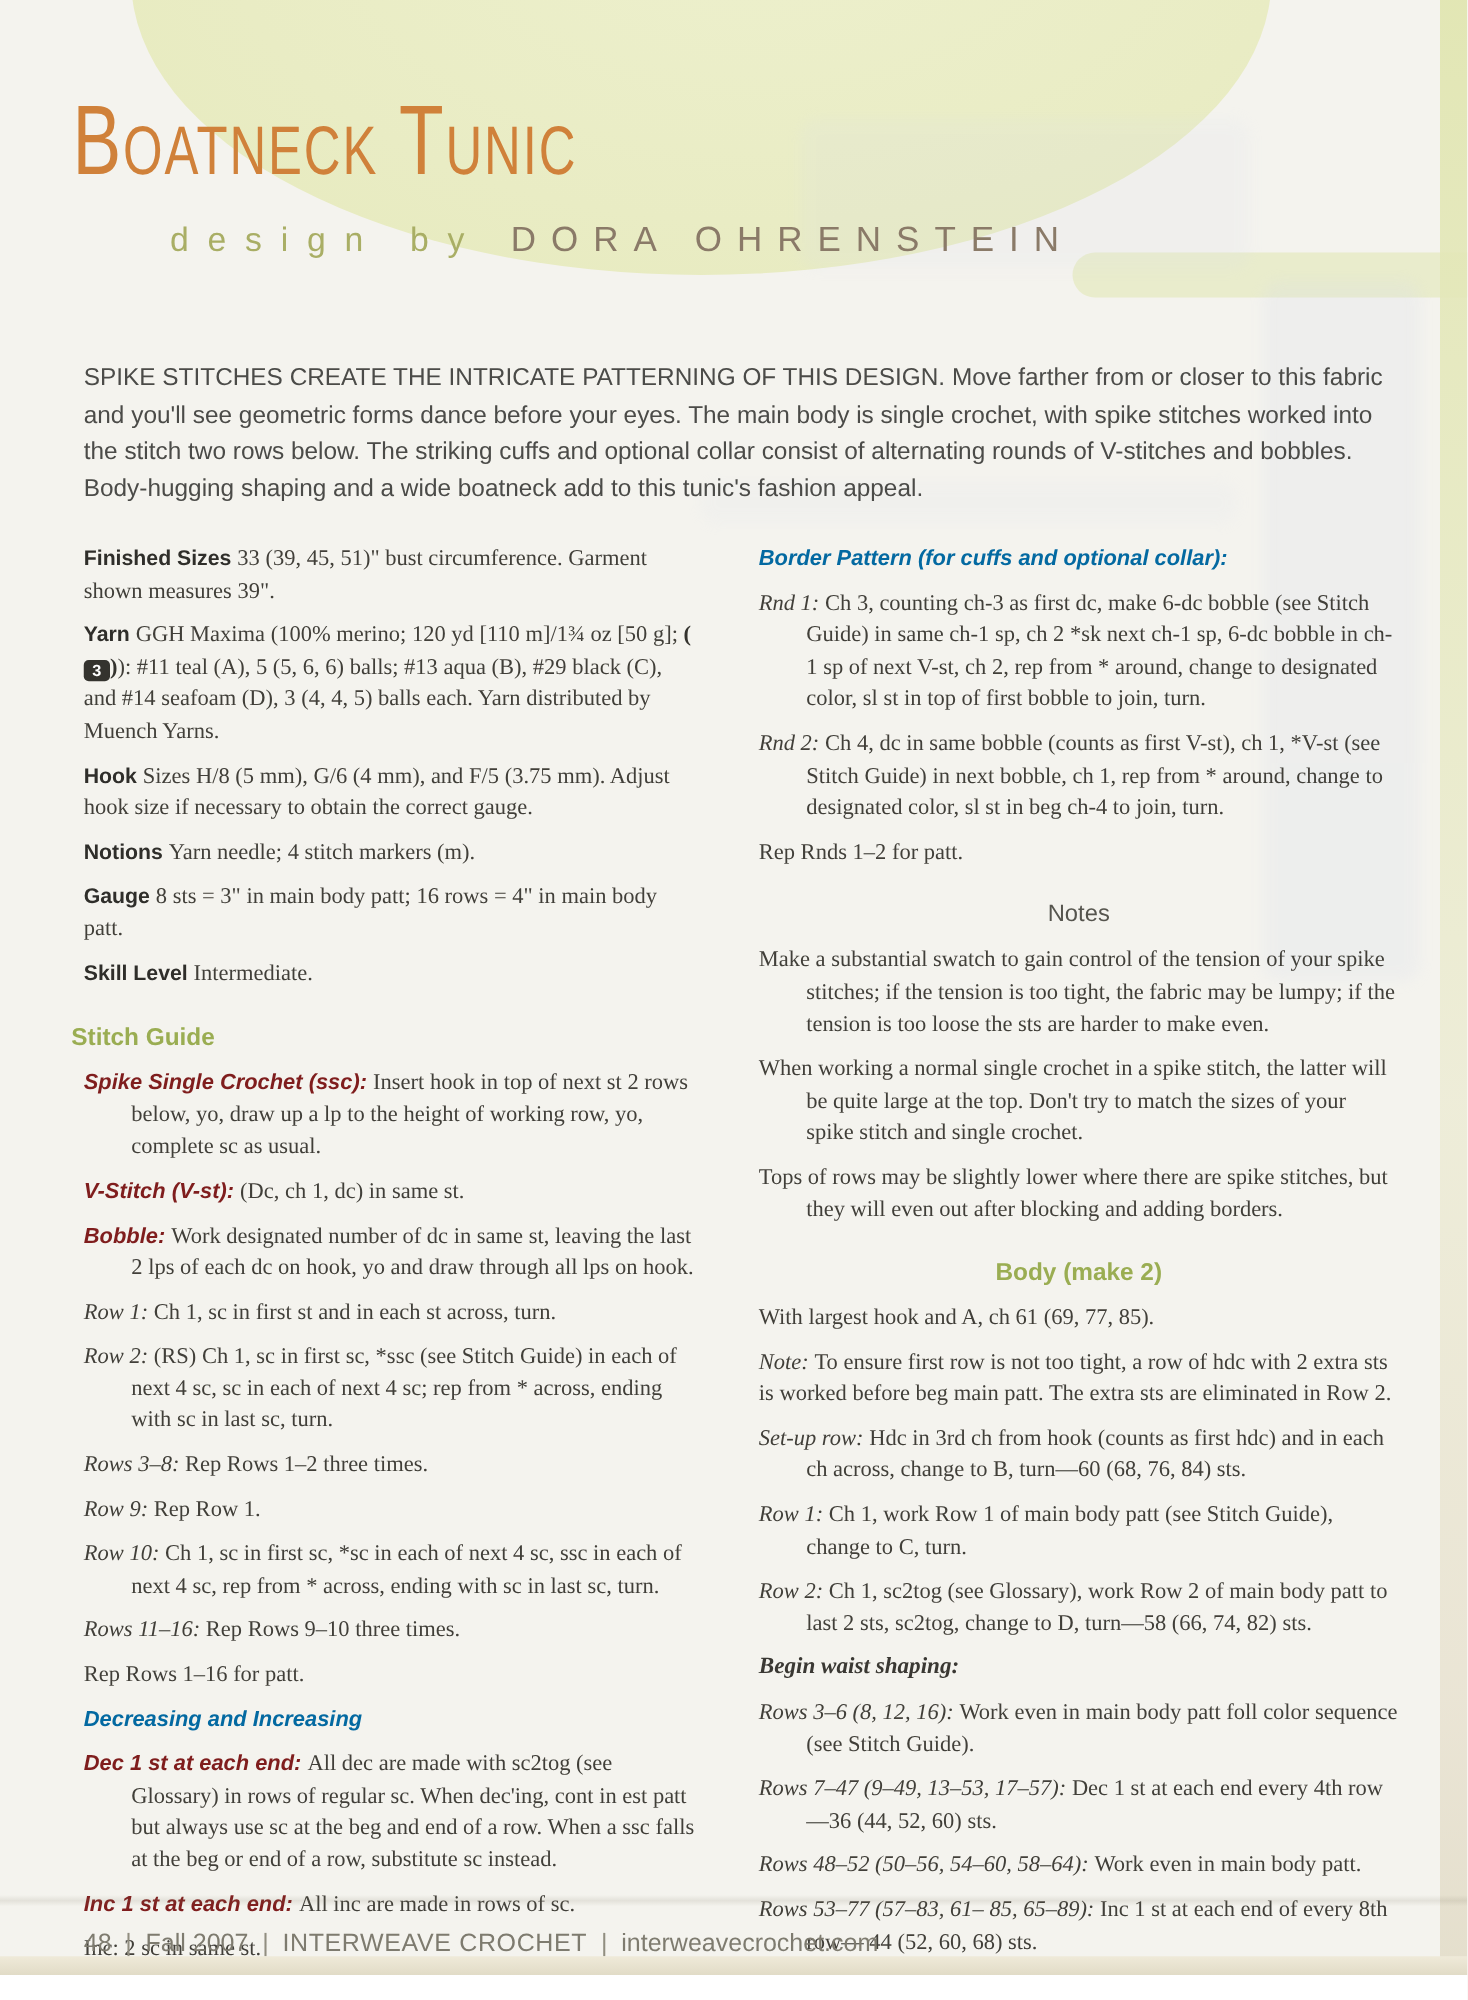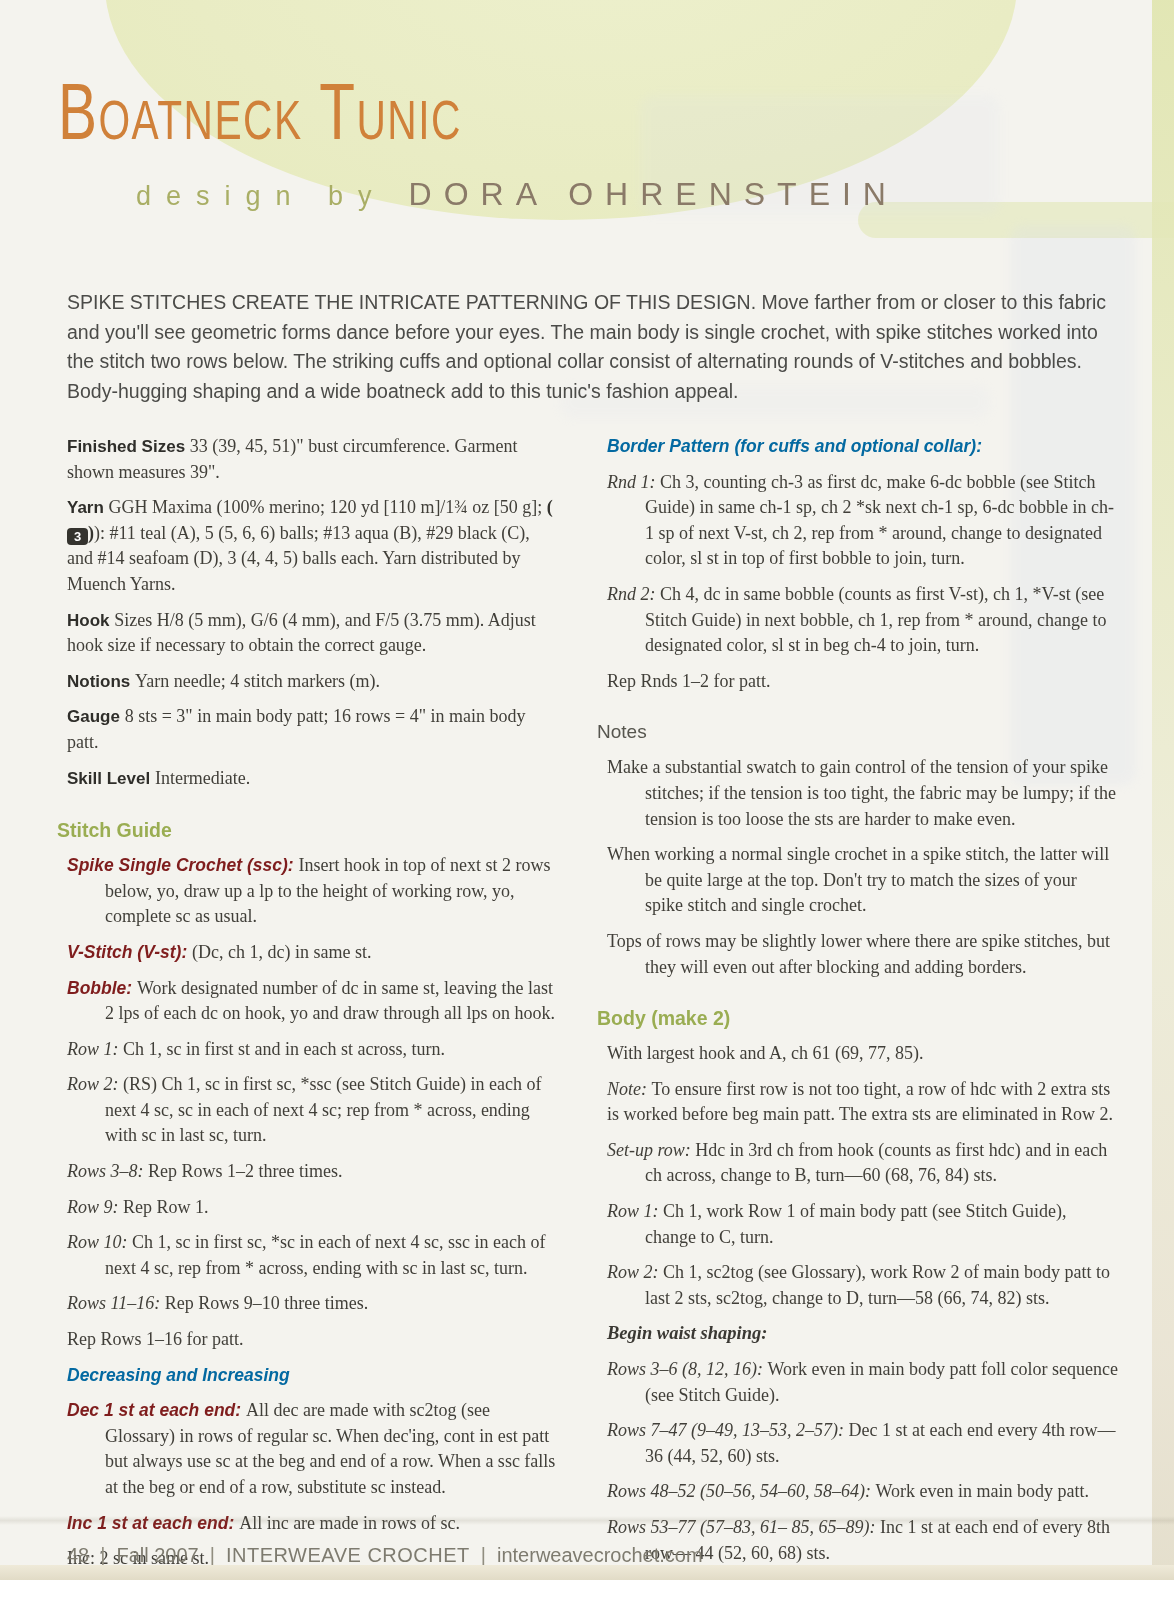--- a/index.html
+++ b/index.html
@@ -49,21 +49,21 @@
     transform:scaleX(.74);transform-origin:left top;
     white-space:nowrap;font-weight:normal;margin:0;
   }
   .byline{position:absolute;left:136px;top:176px;white-space:nowrap;margin:0;}
   .byline .prefix{
     font-family:"Liberation Sans",sans-serif;
     font-size:27px;letter-spacing:15px;color:#a9ae65;
   }
   .byline .designer{
     font-family:"Liberation Sans",sans-serif;
-    font-size:32px;letter-spacing:12px;color:#8a7a68;
+    font-size:28px;letter-spacing:12px;color:#8a7a68;
     margin-left:18px;
   }
 
   
   .intro{
     position:absolute;left:57px;top:278px;width:1052px;
     font-family:"Liberation Sans",sans-serif;
     font-size:19.5px;line-height:29.5px;color:#4b4b48;
   }
 
@@ -100,21 +100,21 @@
   }
   h3{margin:0;}
   .heading-green{
     font-family:"Liberation Sans",sans-serif;font-weight:bold;
     font-size:19.5px;line-height:26px;color:#9aad52;margin-bottom:3px;
   }
   .heading-gray{
     font-family:"Liberation Sans",sans-serif;font-weight:normal;
     font-size:19px;line-height:26px;color:#56554e;margin-bottom:3px;
   }
-  .gap-above{margin-top:25px;}
+  .gap-above{margin-top:25px;text-align:center;}
   .specs{margin-bottom:26px;}
 
   .yarn-badge{
     display:inline-block;min-width:17px;height:17px;padding:0 2px;
     background:#34332e;color:#ffffff;border-radius:4px;
     font-family:"Liberation Sans",sans-serif;font-size:13px;font-weight:bold;
     text-align:center;line-height:17px;vertical-align:-2px;
   }
   .badge-paren{font-weight:bold;color:#34332e;}
 
@@ -189,21 +189,21 @@
           <p class="plain hang">When working a normal single crochet in a spike stitch, the latter will be quite large at the top. Don't try to match the sizes of your spike stitch and single crochet.</p>
           <p class="plain hang">Tops of rows may be slightly lower where there are spike stitches, but they will even out after blocking and adding borders.</p>
           <h3 class="heading-green gap-above">Body (make 2)</h3>
           <p class="plain">With largest hook and A, ch 61 (69, 77, 85).</p>
           <p class="term-serif"><span class="term">Note: </span>To ensure first row is not too tight, a row of hdc with 2 extra sts is worked before beg main patt. The extra sts are eliminated in Row 2.</p>
           <p class="term-serif hang"><span class="term">Set-up row: </span>Hdc in 3rd ch from hook (counts as first hdc) and in each ch across, change to B, turn—60 (68, 76, 84) sts.</p>
           <p class="term-serif hang"><span class="term">Row 1: </span>Ch 1, work Row 1 of main body patt (see Stitch Guide), change to C, turn.</p>
           <p class="term-serif hang"><span class="term">Row 2: </span>Ch 1, sc2tog (see Glossary), work Row 2 of main body patt to last 2 sts, sc2tog, change to D, turn—58 (66, 74, 82) sts.</p>
           <p class="subhead-serif">Begin waist shaping:</p>
           <p class="term-serif hang"><span class="term">Rows 3–6 (8, 12, 16): </span>Work even in main body patt foll color sequence (see Stitch Guide).</p>
-          <p class="term-serif hang"><span class="term">Rows 7–47 (9–49, 13–53, 2–57): </span>Dec 1 st at each end every 4th row—36 (44, 52, 60) sts.</p>
+          <p class="term-serif hang"><span class="term">Rows 7–47 (9–49, 13–53, 17–57): </span>Dec 1 st at each end every 4th row—36 (44, 52, 60) sts.</p>
           <p class="term-serif hang"><span class="term">Rows 48–52 (50–56, 54–60, 58–64): </span>Work even in main body patt.</p>
           <p class="term-serif hang"><span class="term">Rows 53–77 (57–83, 61– 85, 65–89): </span>Inc 1 st at each end of every 8th row— 44 (52, 60, 68) sts.</p>
           <p class="term-serif hang"><span class="term">Rows 78–84 (84–88, 86–92, 90–96 ): </span>Work even in main body patt.</p>
         </div>
     </div>
   </div>
 
   <div class="footer-shade"></div>
 
   <p class="footer">

